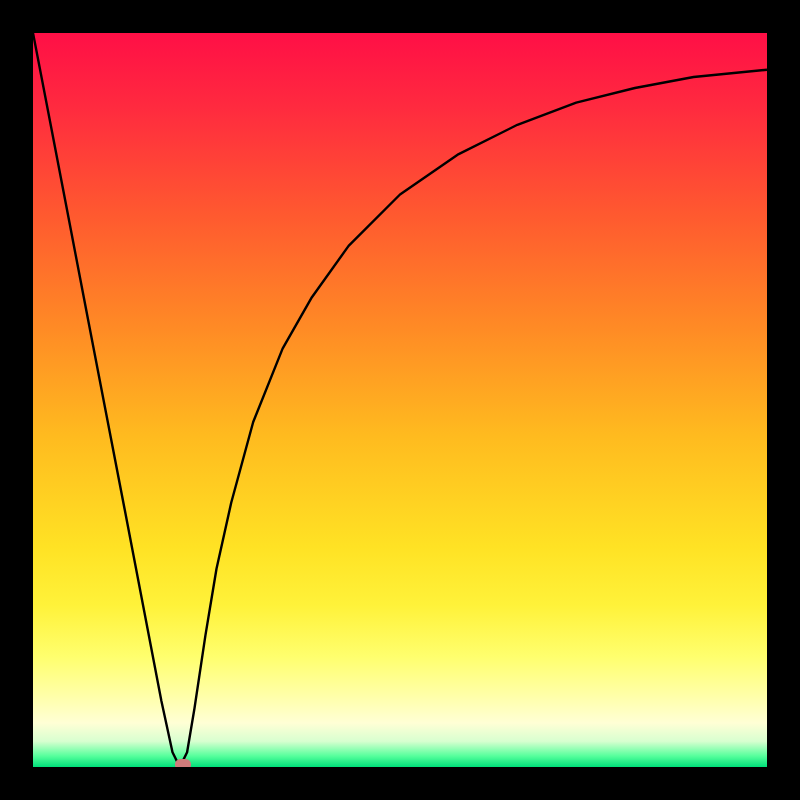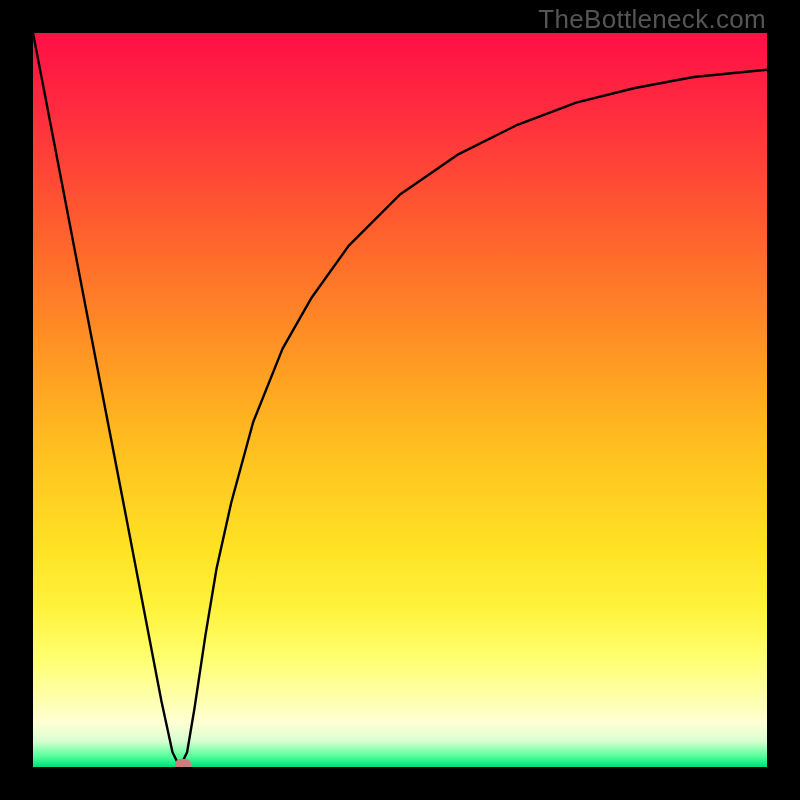--- a/index.html
+++ b/index.html
@@ -80,14 +80,13 @@
       <rect x="0" y="0" width="734" height="734" fill="url(#bg-grad)"></rect>
     </svg>
 
     <svg class="curve-svg" width="734" height="734" viewBox="0 0 734 734" preserveAspectRatio="none">
       <path id="curve-path" d="M0.0,0.0 L18.4,95.4 L36.7,190.8 L55.0,286.3 L73.4,381.7 L91.8,477.1 L110.1,572.5 L128.4,667.9 L139.5,719.3 L146.8,734.0 L154.1,719.3 L161.5,675.3 L172.5,601.9 L183.5,535.8 L198.2,469.8 L220.2,389.0 L249.6,315.6 L278.9,264.2 L315.6,212.9 L367.0,161.5 L425.7,121.1 L484.4,91.8 L543.2,69.7 L601.9,55.0 L660.6,44.0 L734.0,36.7" fill="none" stroke="#000" stroke-width="2.4" stroke-linejoin="round"></path>
     </svg>
 
     <div id="marker" class="marker" style="left: 142.47px; top: 726px; background: rgb(208, 123, 123);"></div>
   </div>
 
-  <div class="watermark">TheBottleneck.com</div>
 </div>
 
 </body></html>

